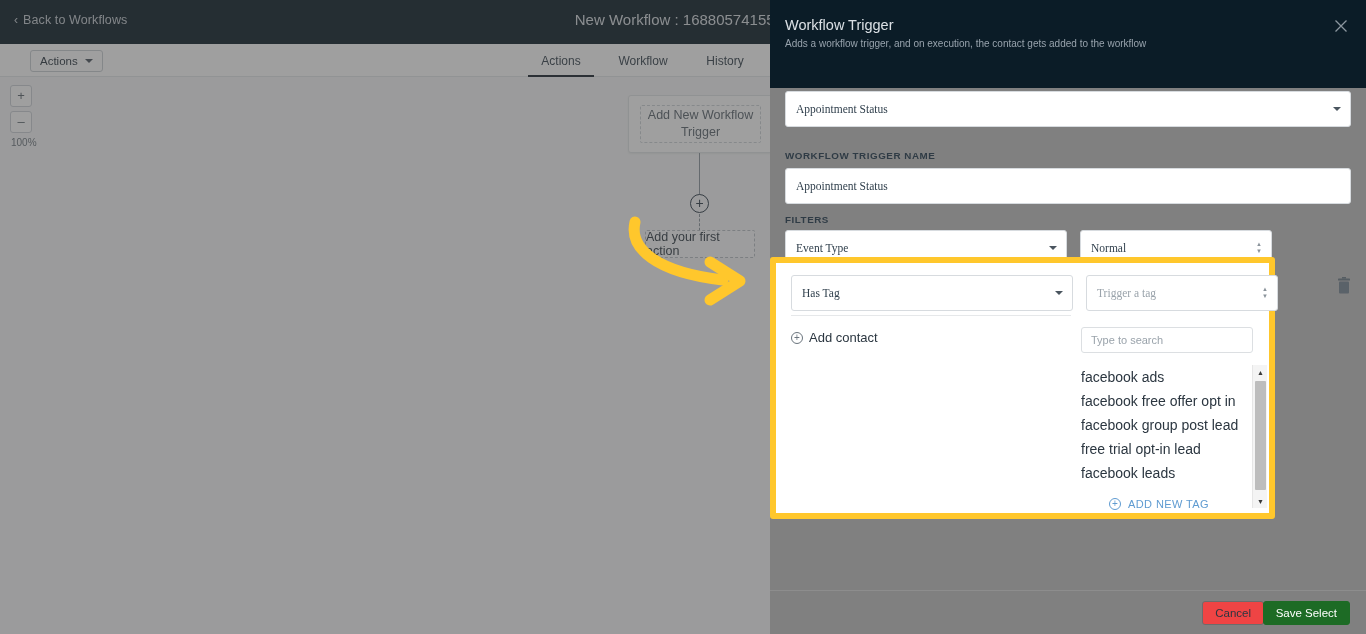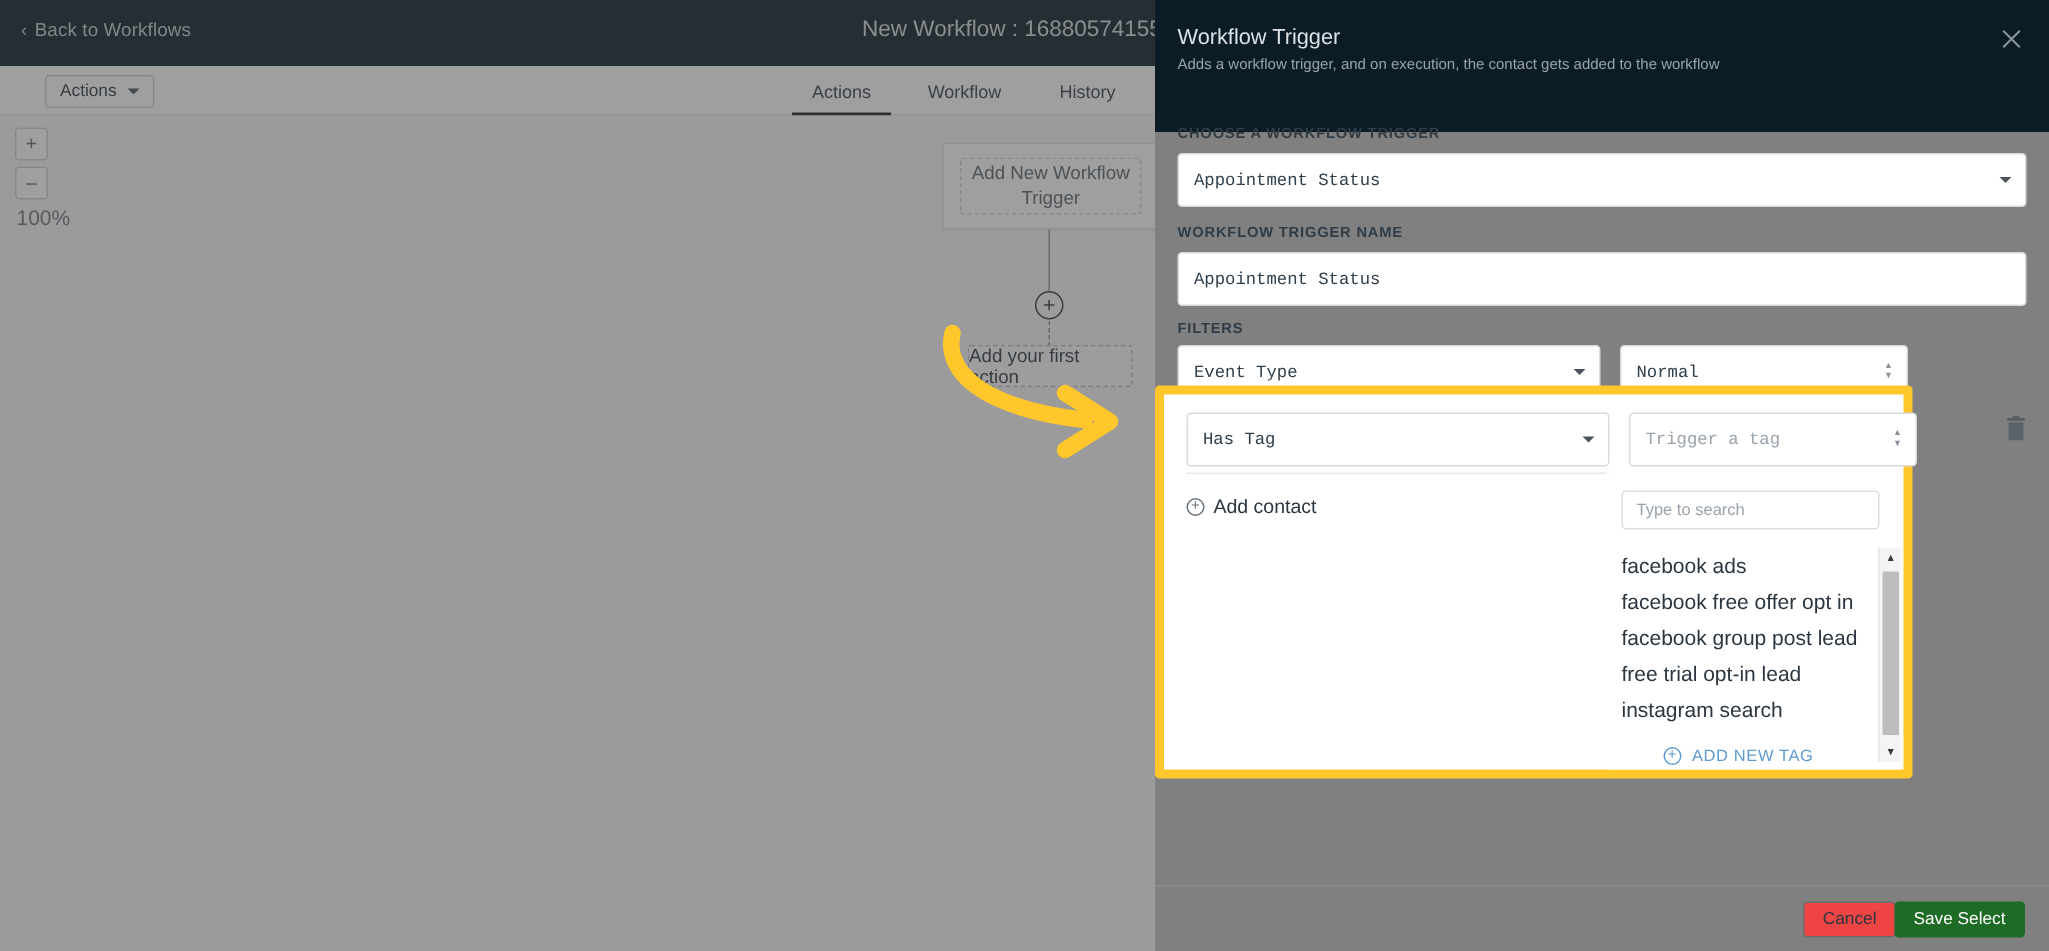--- a/index.html
+++ b/index.html
@@ -57,21 +57,21 @@
   .canvas {
     position: absolute; left: 0; top: 77px; width: 1366px; height: 557px;
     background: #f6f7f8;
   }
   .zoom-ctrls { position: absolute; left: 10px; top: 8px; width: 32px; }
   .zoom-btn {
     width: 22px; height: 22px; border: 1px solid #ccd1d6; border-radius: 3px;
     background: #fff; color: #5c666f; font-size: 13px; line-height: 19px;
     text-align: center; margin-bottom: 4px; cursor: pointer; user-select: none;
   }
-  .zoom-pct { font-size: 14px; color: #6c757d; margin-left: 1px; }
+  .zoom-pct { font-size: 10px; color: #6c757d; margin-left: 1px; }
 
   .node-trigger {
     position: absolute; left: 628px; top: 18px; width: 145px; height: 58px;
     background: #ffffff; border: 1px solid #e1e4e7; border-radius: 3px;
     box-shadow: 0 1px 2px rgba(0,0,0,.06);
   }
   .node-trigger-inner {
     position: absolute; left: 11px; top: 9px; right: 11px; bottom: 9px;
     border: 1px dashed #cdd2d7; border-radius: 2px;
     display: flex; align-items: center; justify-content: center;
@@ -129,21 +129,21 @@
   .drawer-body { position: absolute; left: 0; top: 70px; width: 596px; height: 520px; }
 
   .fld-label {
     font-size: 9.8px; font-weight: bold; letter-spacing: .55px;
     color: #2f3b45; text-transform: uppercase;
   }
   .inp {
     width: 100%; height: 27px; background: #fff;
     border: 1px solid #d7dbdf; border-radius: 3px;
     font-size: 11.5px; color: #31404d; padding: 17px 10px;
-    font-family: Liberation Mono, monospace;
+    font-family: Liberation Serif, serif;
     display: flex; align-items: center;
   }
   .inp.ph { color: #9aa3ab; }
   .sel-caret {
     position: absolute; right: 10px; top: 50%; margin-top: -2px;
     width: 0; height: 0; border-left: 4px solid transparent;
     border-right: 4px solid transparent; border-top: 4.5px solid #4a555f;
   }
   .spin {
     position: absolute; right: 10px; top: 50%; margin-top: -6px;
@@ -311,21 +311,20 @@
       <div class="drawer-close">
         <svg width="18" height="18" viewBox="0 0 18 18">
           <path d="M3.5 3.5 L14.5 14.5 M14.5 3.5 L3.5 14.5" stroke="#b7c0c8" stroke-width="1.3"></path>
         </svg>
       </div>
     </div>
 
     <div class="drawer-body">
 
       <div class="row-choose">
-        <div class="fld-label">CHOOSE A WORKFLOW TRIGGER</div>
         <div style="position:relative;margin-top:7px;">
           <div class="inp">Appointment Status</div>
           <span class="sel-caret"></span>
         </div>
       </div>
 
       <div class="row-name">
         <div class="fld-label">WORKFLOW TRIGGER NAME</div>
         <div style="margin-top:7px;">
           <div class="inp">Appointment Status</div>
@@ -374,21 +373,21 @@
           </div>
 
           <div class="tag-dd">
             <div class="tag-search">Type to search</div>
 
             <div class="tag-list">
               <div class="tag-item">facebook ads</div>
               <div class="tag-item">facebook free offer opt in</div>
               <div class="tag-item">facebook group post lead</div>
               <div class="tag-item">free trial opt-in lead</div>
-              <div class="tag-item">instagram search</div>
+              <div class="tag-item">facebook leads</div>
 
             </div>
 
             <div class="tag-scroll">
               <div class="ts-arrow ts-up">▲</div>
               <div class="ts-thumb"></div>
               <div class="ts-arrow ts-dn">▼</div>
             </div>
 
             <div class="add-new-tag">

